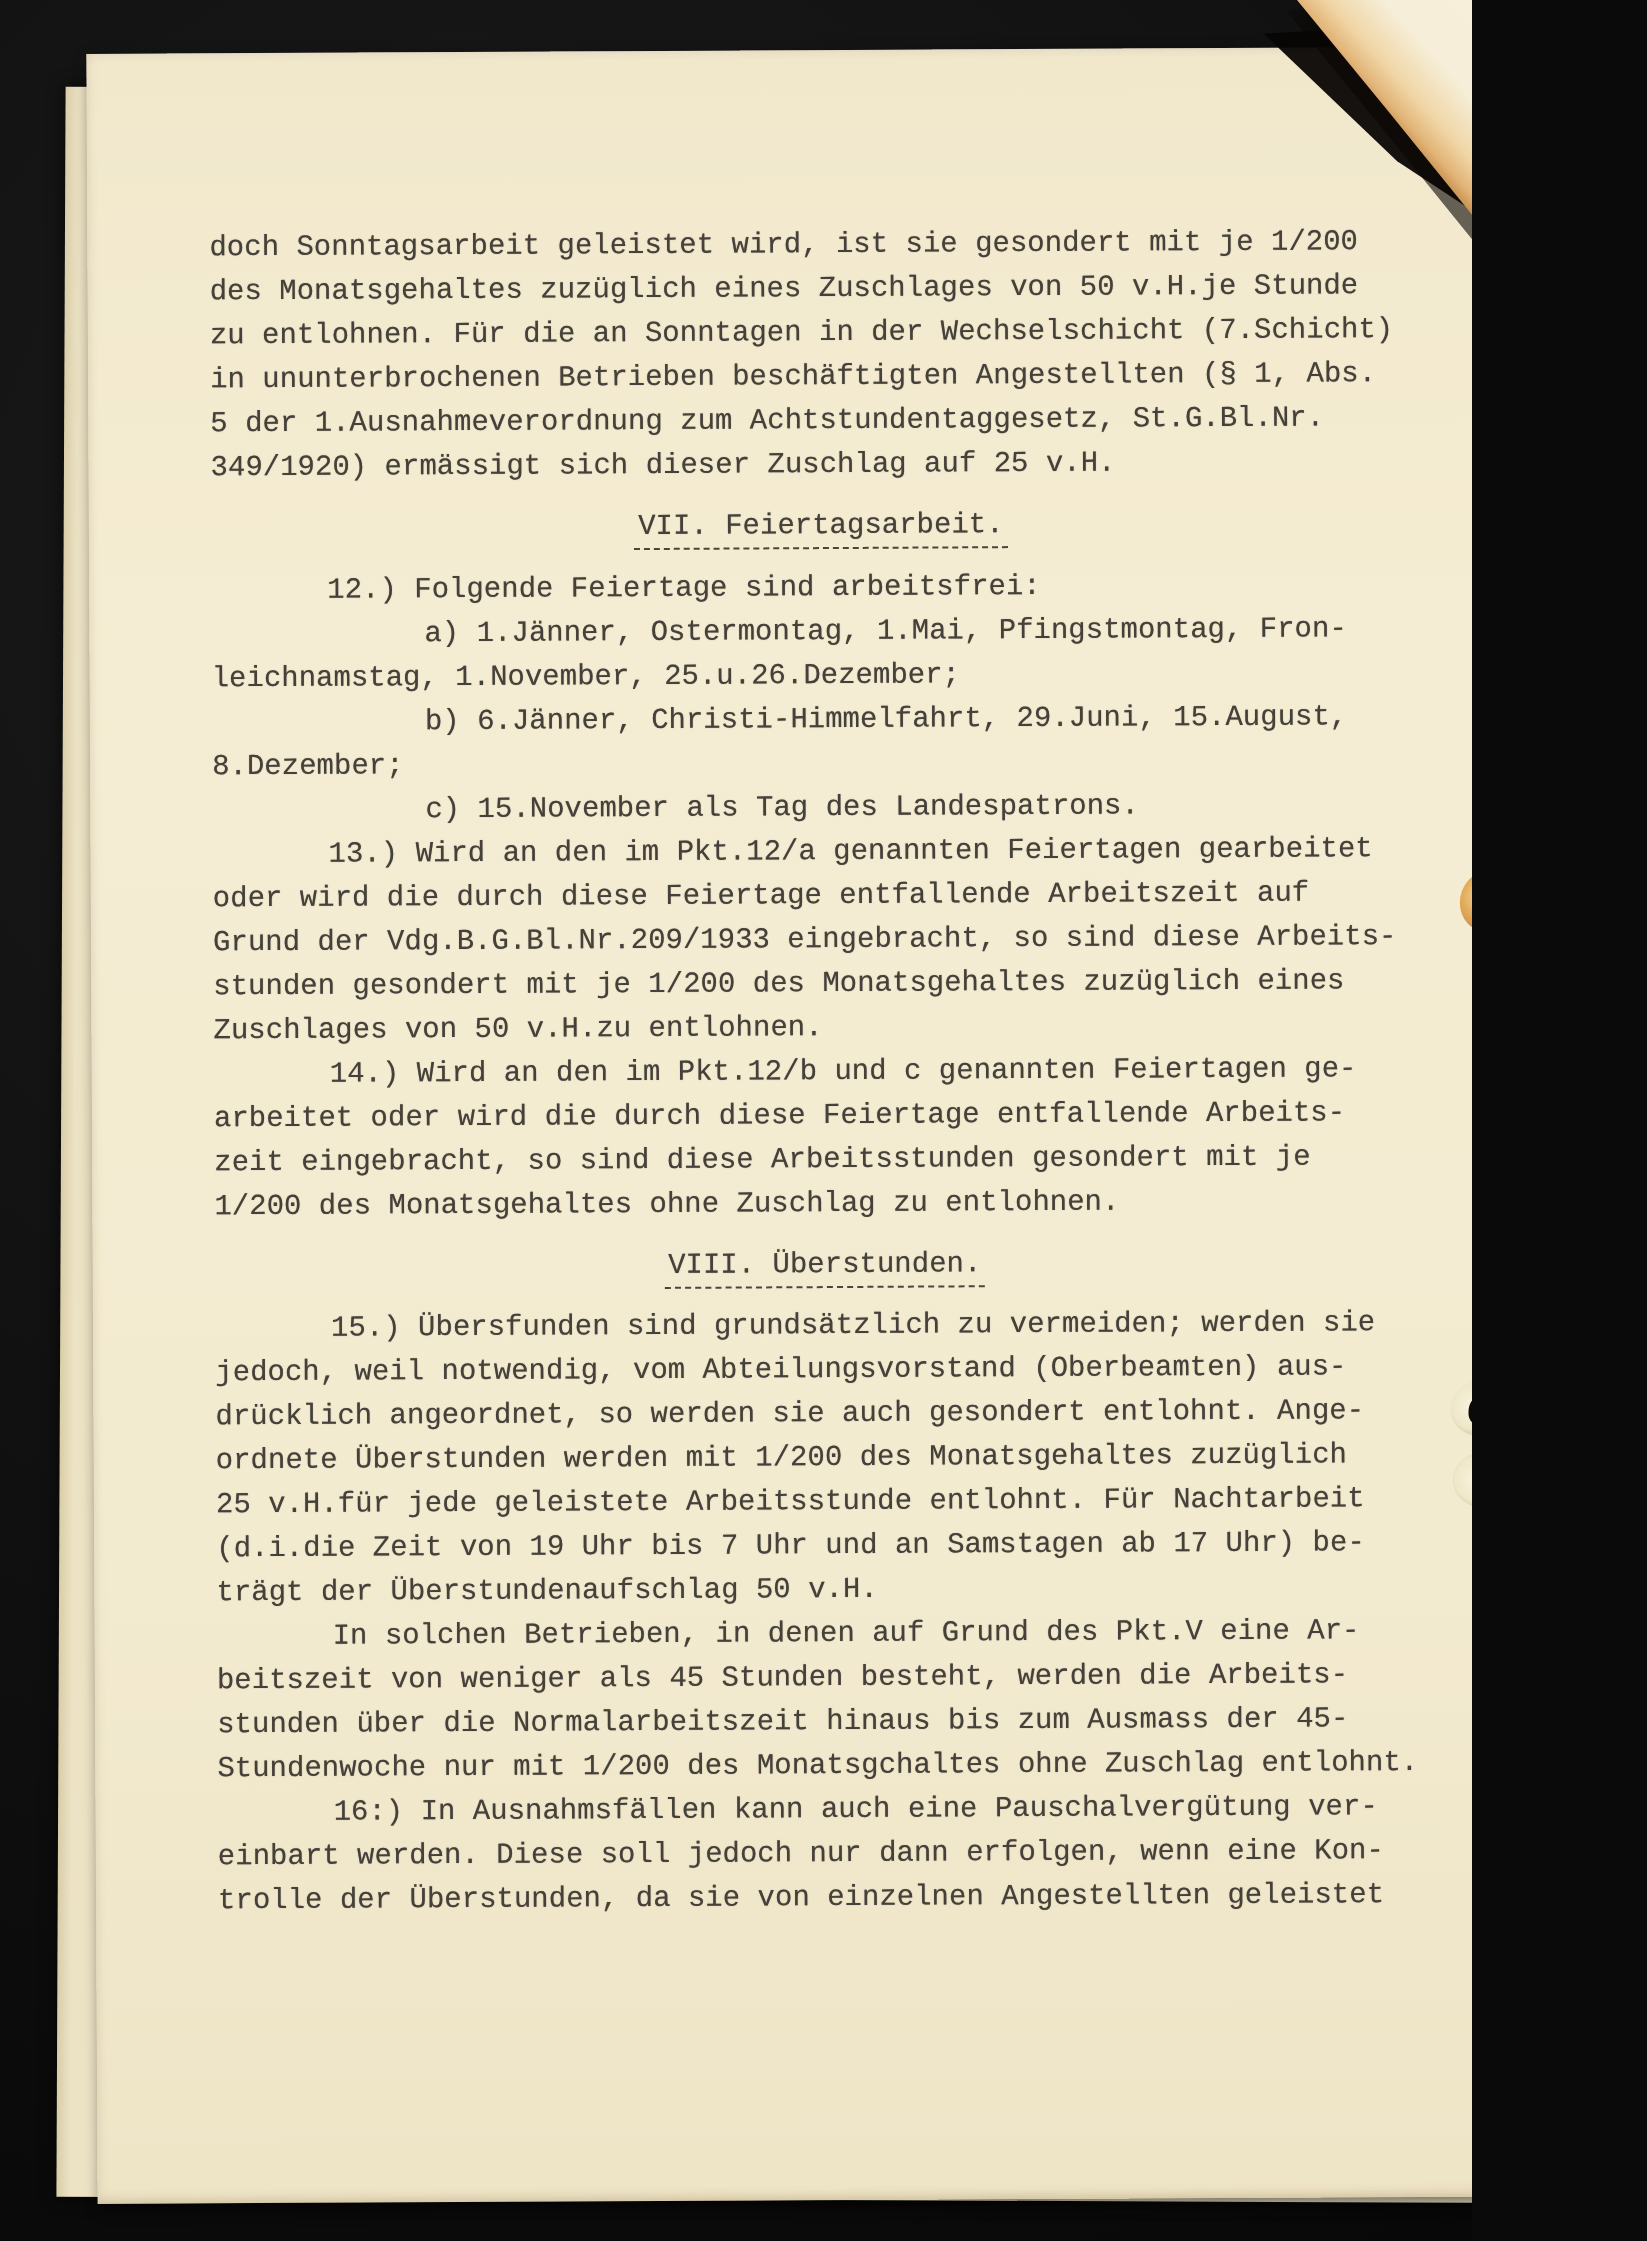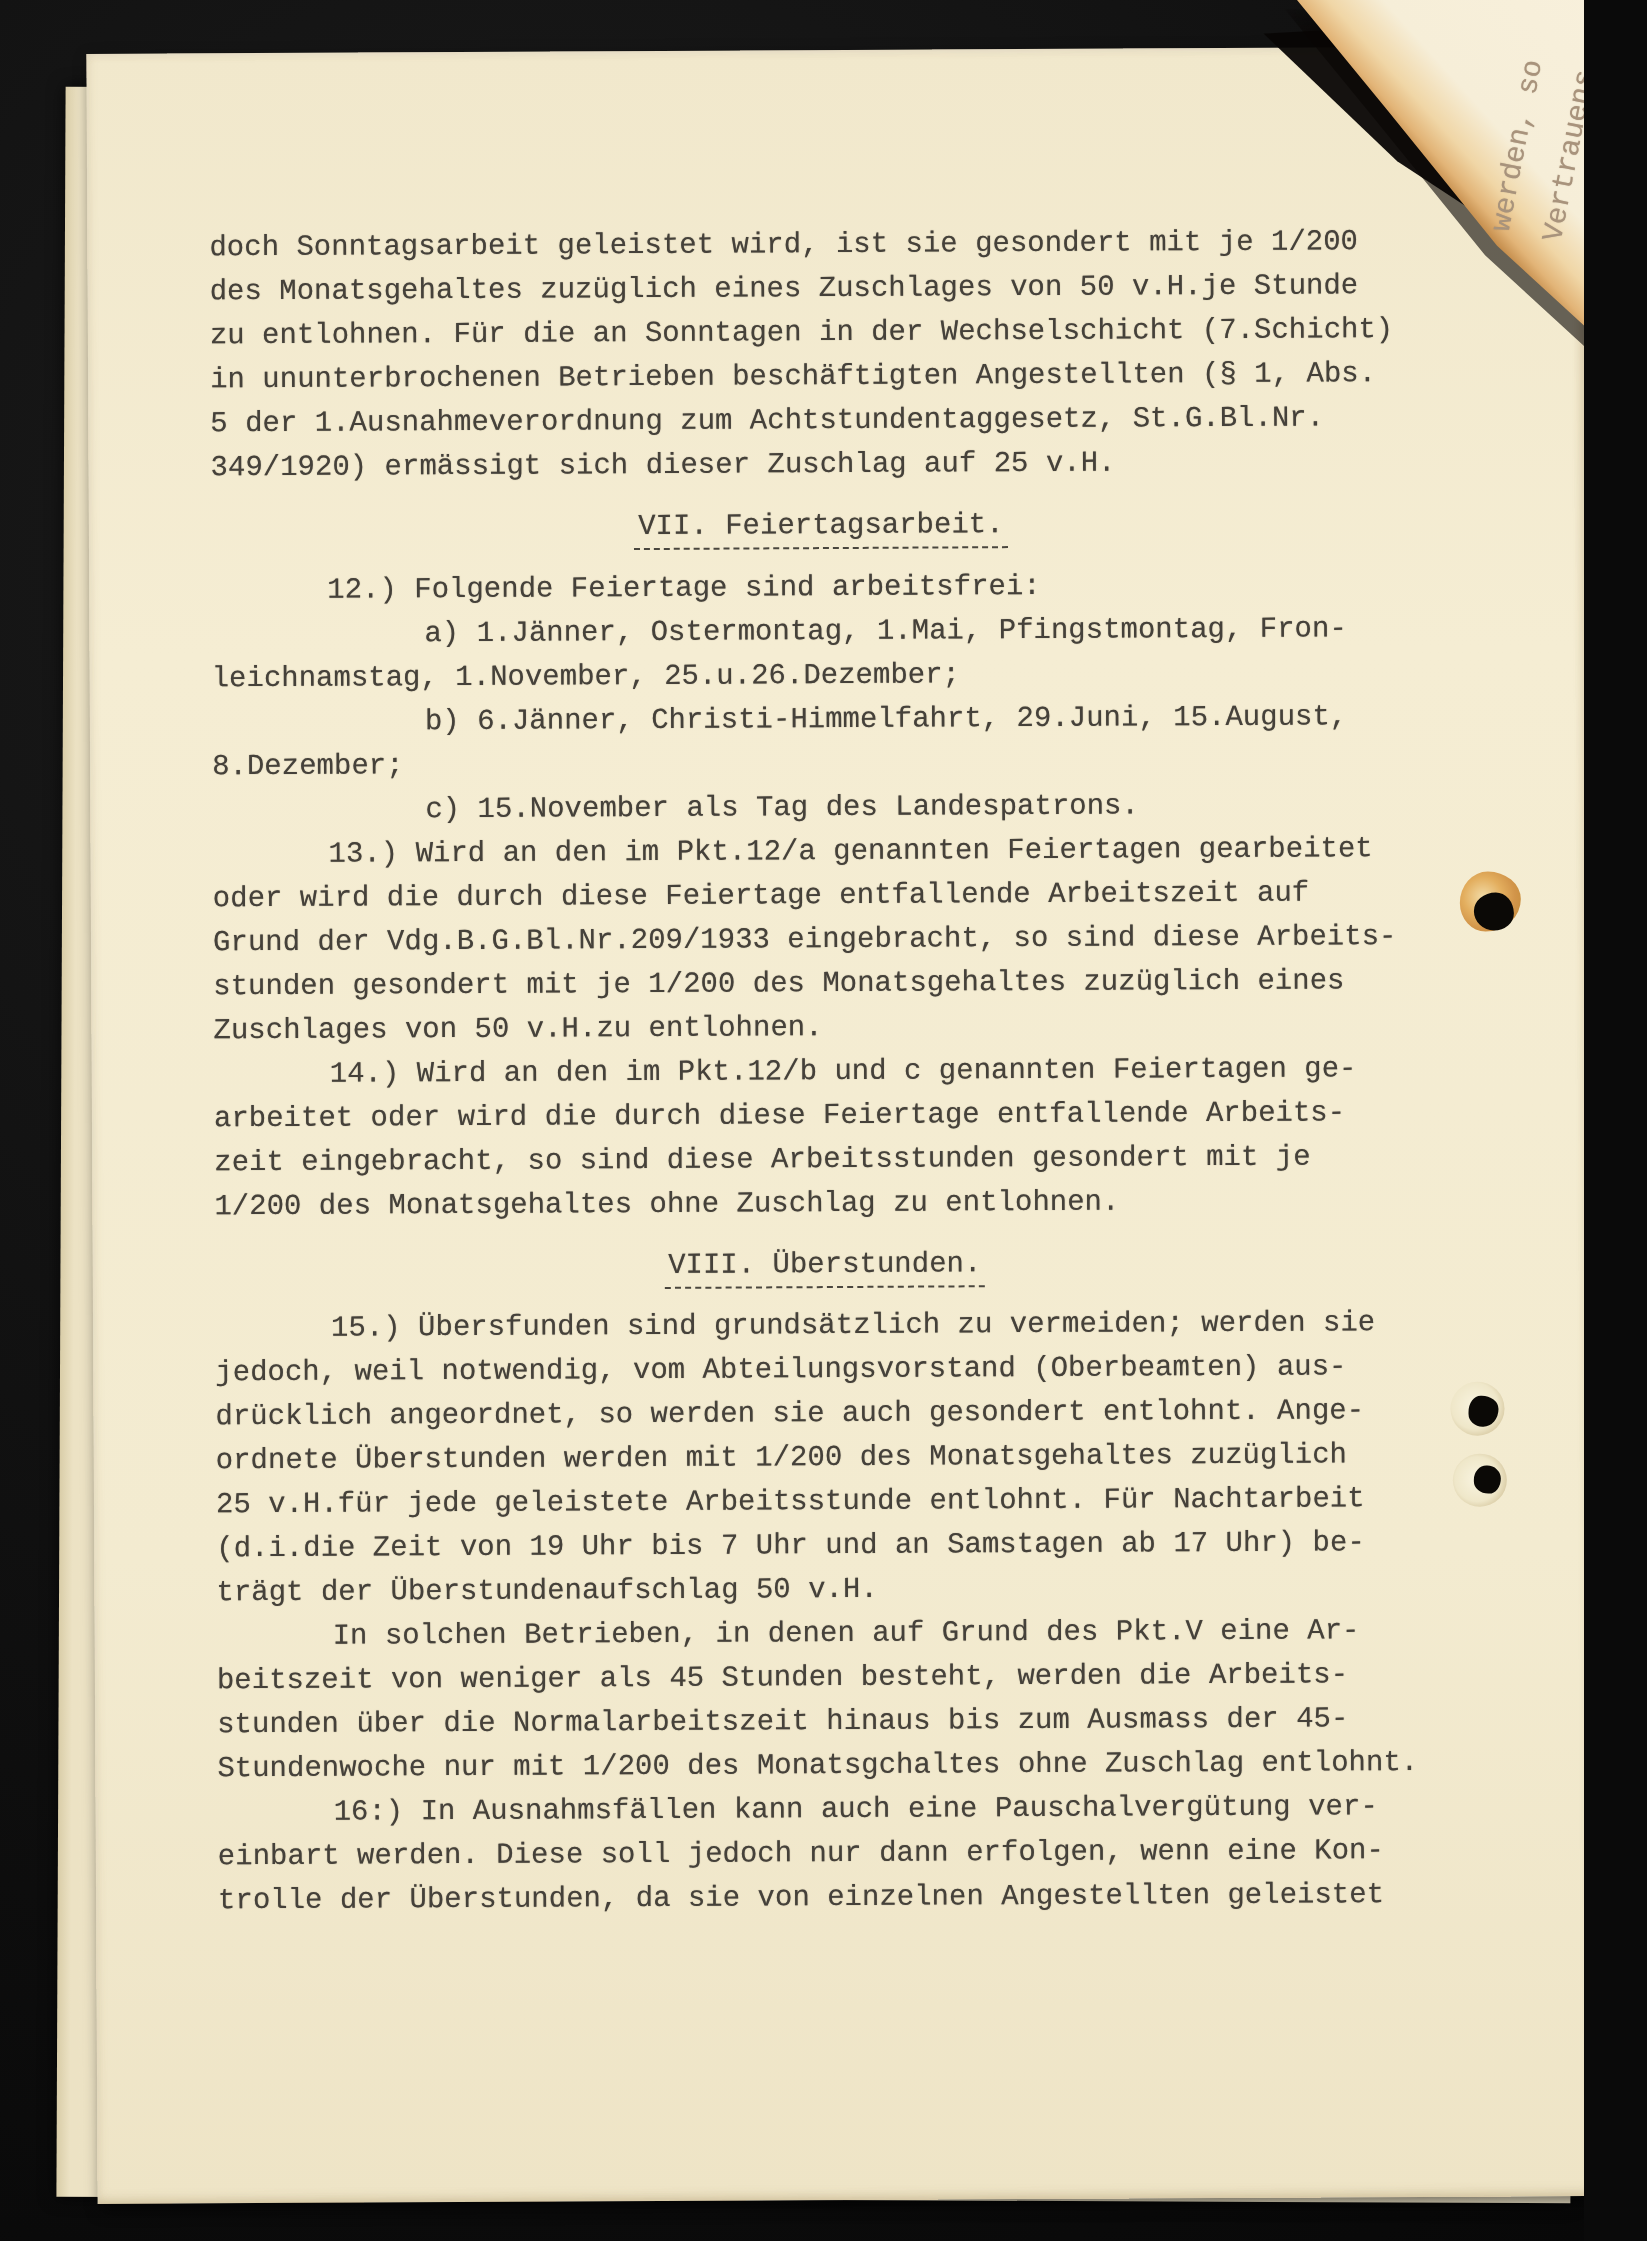--- a/index.html
+++ b/index.html
@@ -1,17 +1,17 @@
 <!DOCTYPE html>
 <html><head>
 <meta charset="utf-8">
 <style>
   html,body{margin:0;padding:0;background:#0a0a0a;}
   .scan{
-    position:relative;width:1584px;height:2241px;overflow:hidden;
+    position:relative;width:1472px;height:2241px;overflow:hidden;
     background:radial-gradient(circle at 35% 25%, #1b1b1b 0%, #121212 45%, #080808 100%);
     font-family:"Liberation Mono","DejaVu Sans Mono",monospace;
   }
   
   .under-sheet{
     position:absolute;left:61px;top:90px;width:1514px;height:2110px;
     background:linear-gradient(90deg,#d9cda8 0px,#ece2c4 13.4px,#efe5c8 100%);
     transform:rotate(0.25deg);
     box-shadow:0 0 17.3px rgba(0,0,0,0.7);
   }

